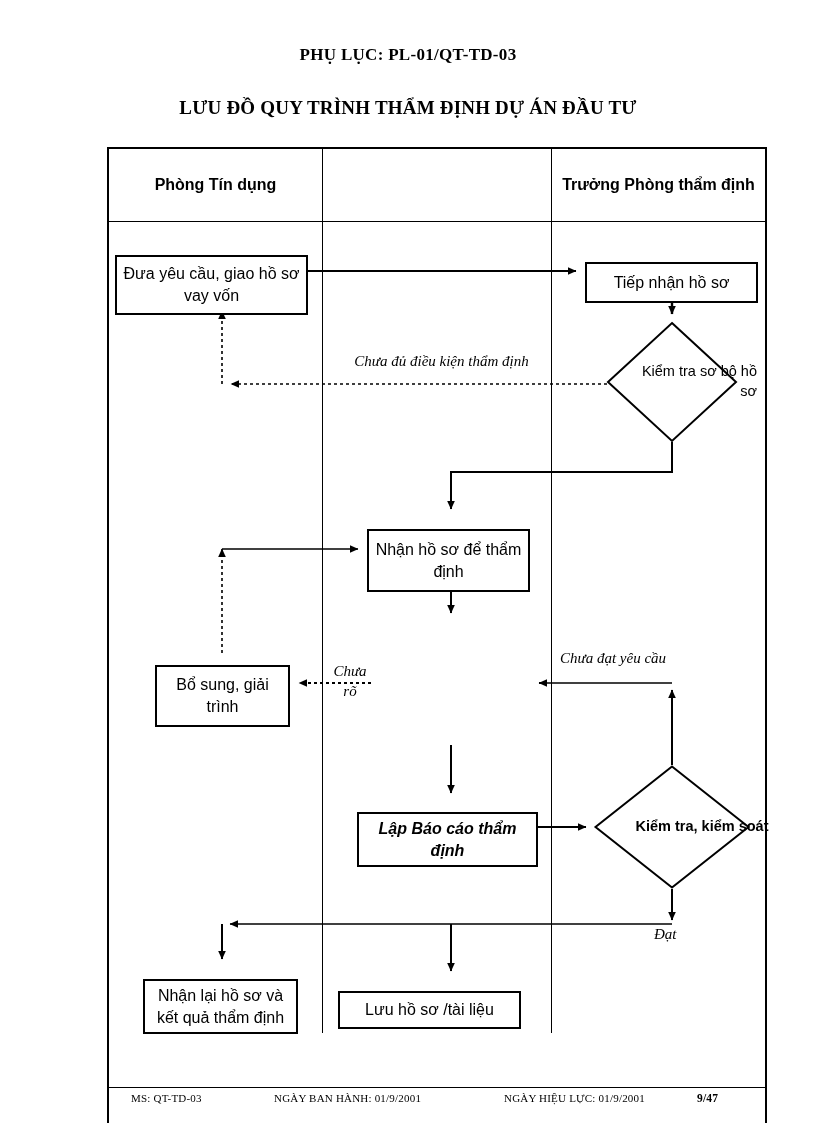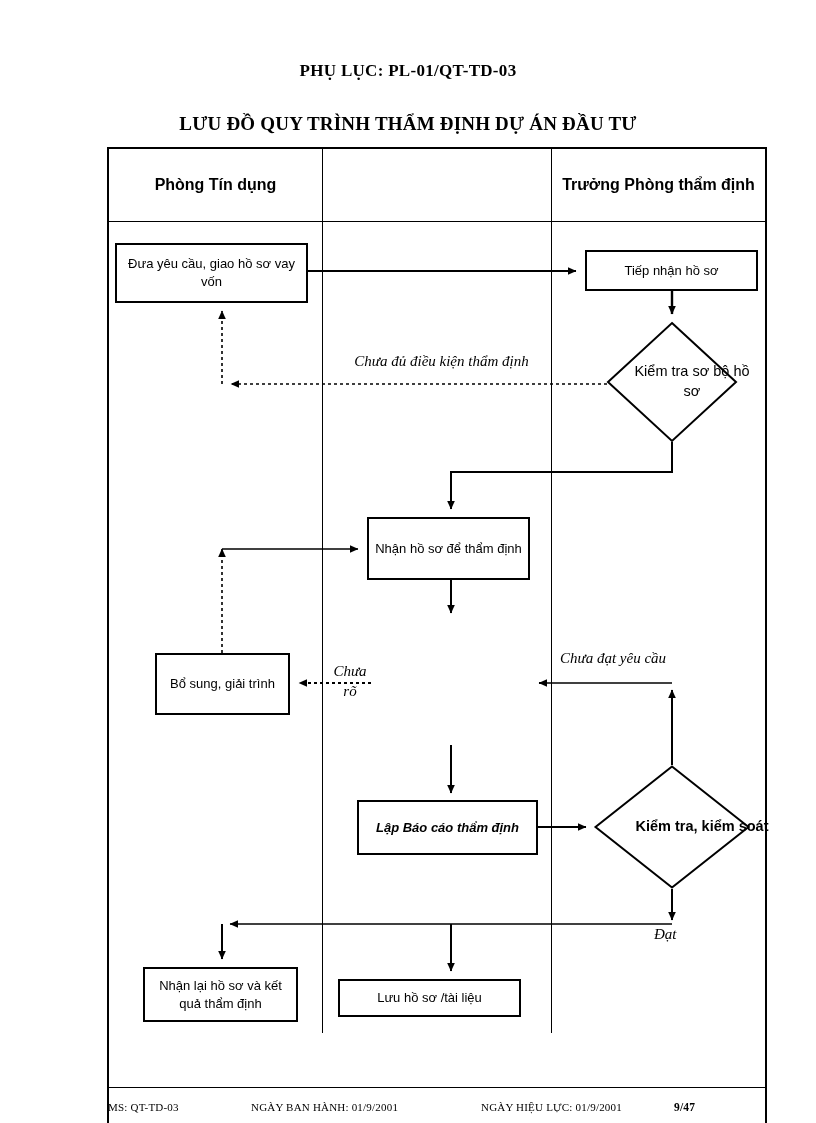--- a/index.html
+++ b/index.html
@@ -19,21 +19,20 @@
 
   
   .doc-title {
     position: absolute;
     left: 0;
     width: 816px;
     text-align: center;
     font-family: "Liberation Serif", serif;
     font-weight: bold;
     color: #000;
-    margin-top: 16px;
   }
   #title-appendix {
     top: 45px;
     font-size: 17px;
     letter-spacing: 0.3px;
   }
   #title-main {
     top: 97px;
     font-size: 19px;
     letter-spacing: 0.2px;
@@ -90,24 +89,25 @@
   
   .node-box {
     position: absolute;
     border: 2px solid #000;
     box-sizing: border-box;
     background: #fff;
     display: flex;
     align-items: center;
     justify-content: center;
     text-align: center;
-    font-size: 13px;
+    font-size: 16px;
     line-height: 1.35;
     padding: 12px 6px;
     box-sizing: border-box;
+    margin-top: 12px;
   }
   .node-box.bold-italic {
     font-weight: bold;
     font-style: italic;
   }
 
   .diamond-wrap {
     position: absolute;
   }
   .diamond-wrap svg {
@@ -118,21 +118,21 @@
   }
   .diamond-label {
     position: absolute;
     left: 0;
     top: 0;
     width: 100%;
     height: 100%;
     display: flex;
     align-items: center;
     justify-content: center;
-    text-align: center;
+    text-align: right;
     font-size: 14.5px;
     line-height: 1.35;
   }
   .diamond-label.bold { font-weight: bold; }
 
   
   #connectors {
     position: absolute;
     left: 0;
     top: 0;
@@ -157,30 +157,29 @@
   #footer-rule {
     position: absolute;
     left: 107px;
     top: 1087px;
     width: 660px;
     height: 1px;
     background: #000;
   }
   #footer {
     position: absolute;
-    left: 96px;
+    left: 119px;
     top: 1092px;
     width: 660px;
     height: 20px;
     font-family: "Liberation Serif", serif;
     font-size: 11px;
     font-variant: small-caps;
     letter-spacing: 0.2px;
     color: #000;
-    margin-top: 9px;
   }
   .footer-cell { position: absolute; top: 0; white-space: nowrap; }
   #footer-code  { left: 12px; }
   #footer-issue { left: 155px; }
   #footer-eff   { left: 385px; }
   #footer-page  { left: 578px; font-variant: normal; font-weight: bold; font-size: 11.5px; }
 </style>
 </head>
 <body>
 

